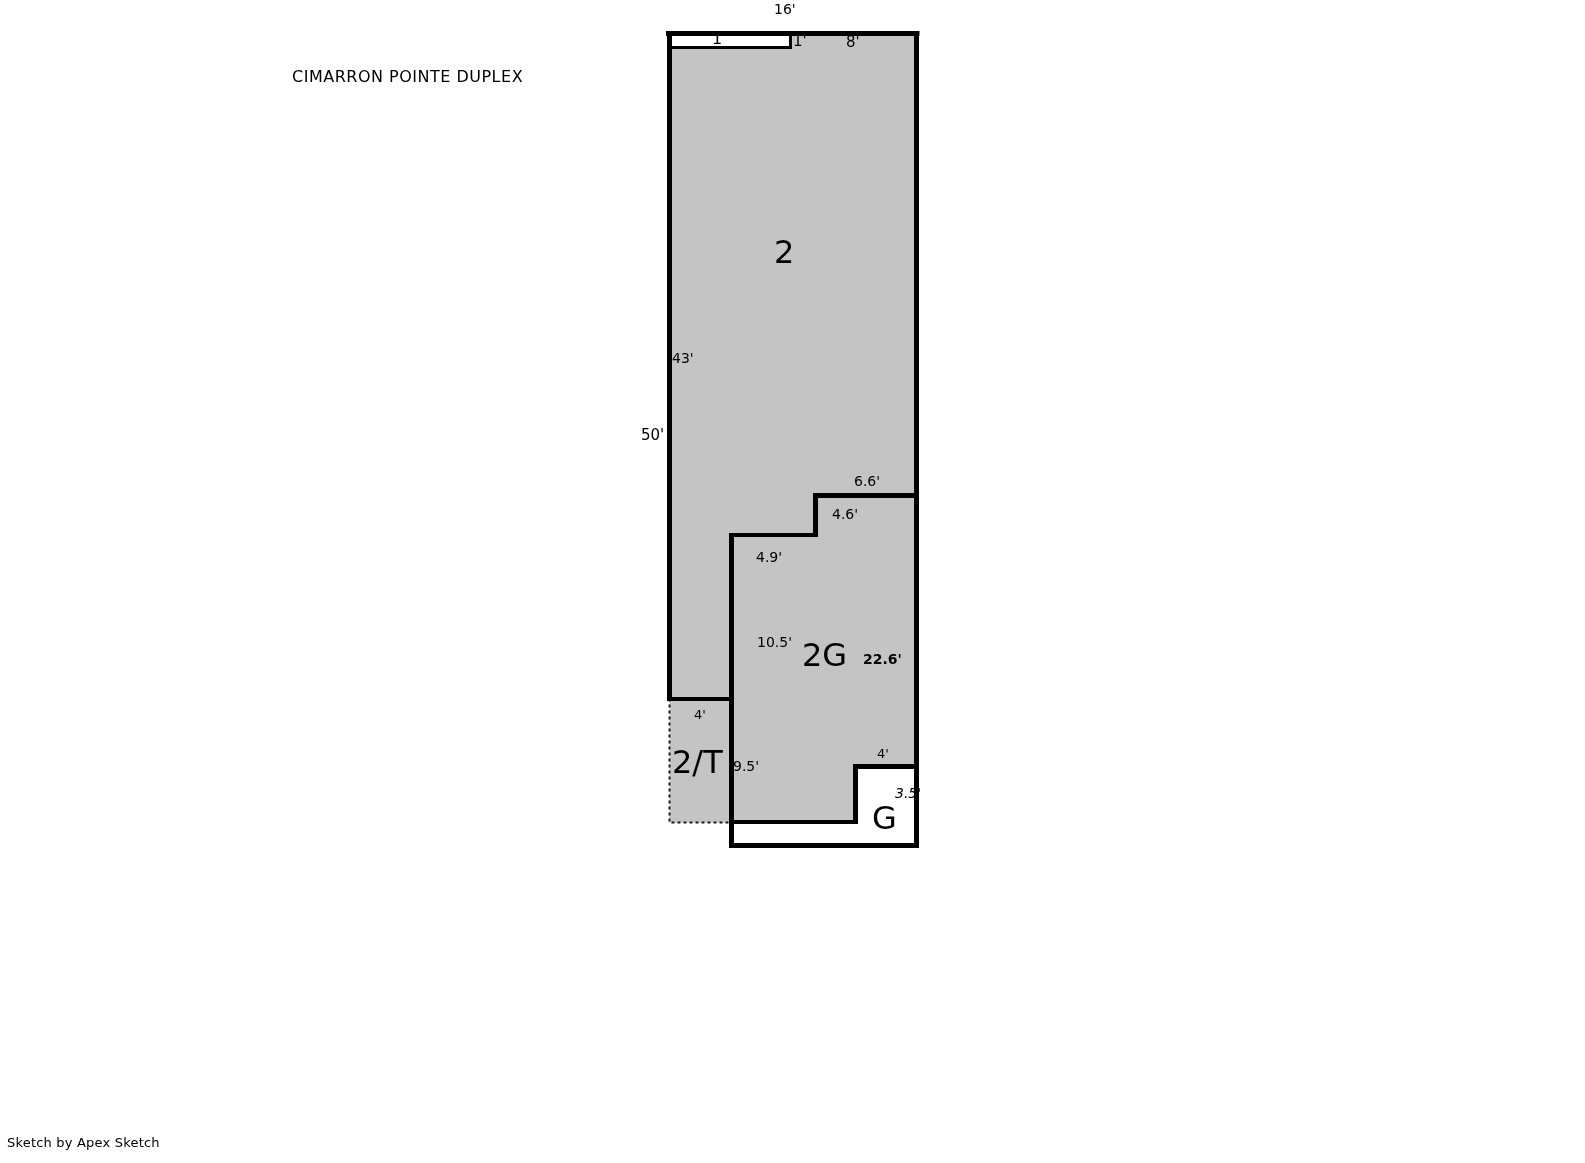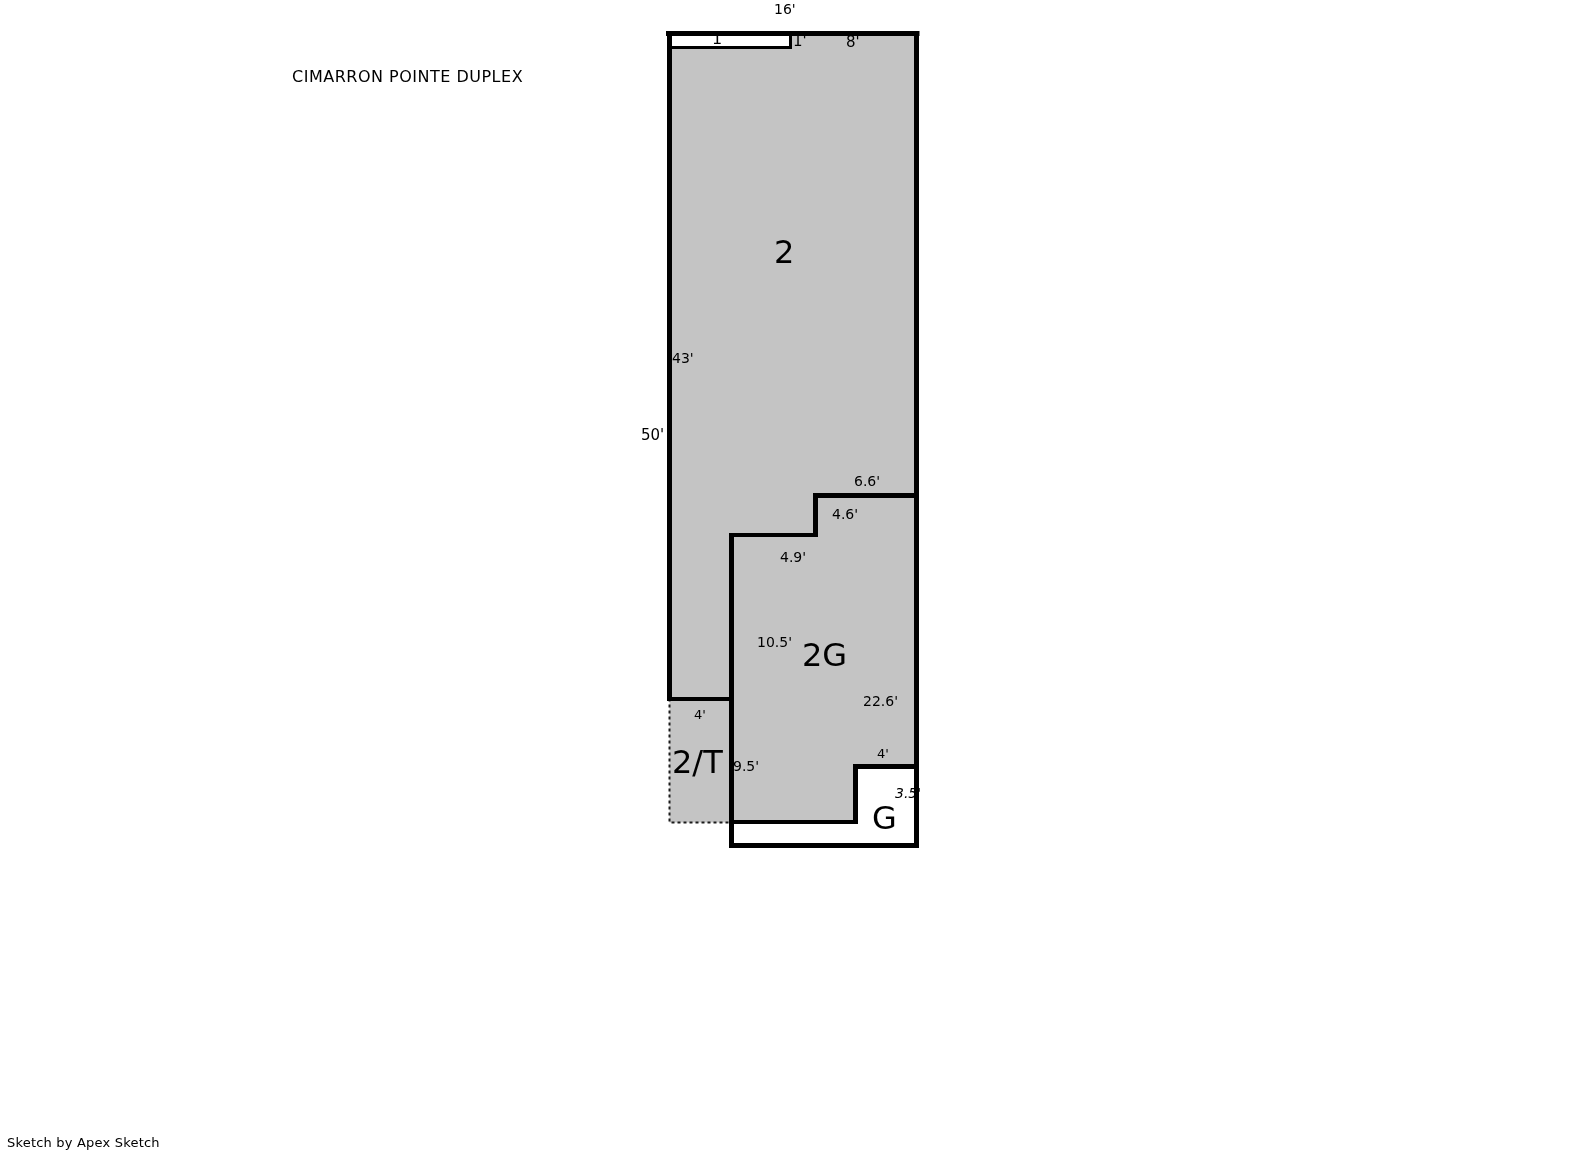--- a/index.html
+++ b/index.html
@@ -96,27 +96,27 @@
   <span class="lbl area-label" style="left:774px; top:235px;">2</span>
 
   <span class="lbl dim" style="left:672px; top:351px;">43'</span>
 
   <span class="lbl dim-lg" style="left:641px; top:427px;">50'</span>
 
   <span class="lbl dim" style="left:854px; top:474px;">6.6'</span>
 
   <span class="lbl dim" style="left:832px; top:507px;">4.6'</span>
 
-  <span class="lbl dim" style="left:780px; top:550px;">4.9'</span>
+  <span class="lbl dim" style="left:756px; top:550px;">4.9'</span>
 
   <span class="lbl dim" style="left:757px; top:607px;margin-top:28px;">10.5'</span>
 
   <span class="lbl area-label" style="left:802px; top:638px;">2G</span>
 
-  <span class="lbl dim" style="left:863px; top:694px;">22.6'</span>
+  <span class="lbl dim" style="left:863px; top:652px;font-weight:bold;">22.6'</span>
 
   <span class="lbl dim-sm" style="left:694px; top:708px;">4'</span>
 
   <span class="lbl area-label" style="left:672px; top:745px;">2/T</span>
 
   <span class="lbl dim" style="left:733px; top:759px;">9.5'</span>
 
   <span class="lbl dim-sm" style="left:877px; top:747px;">4'</span>
 
   <span class="lbl dim" style="left:895px; top:786px;font-style:italic;">3.5'</span>

